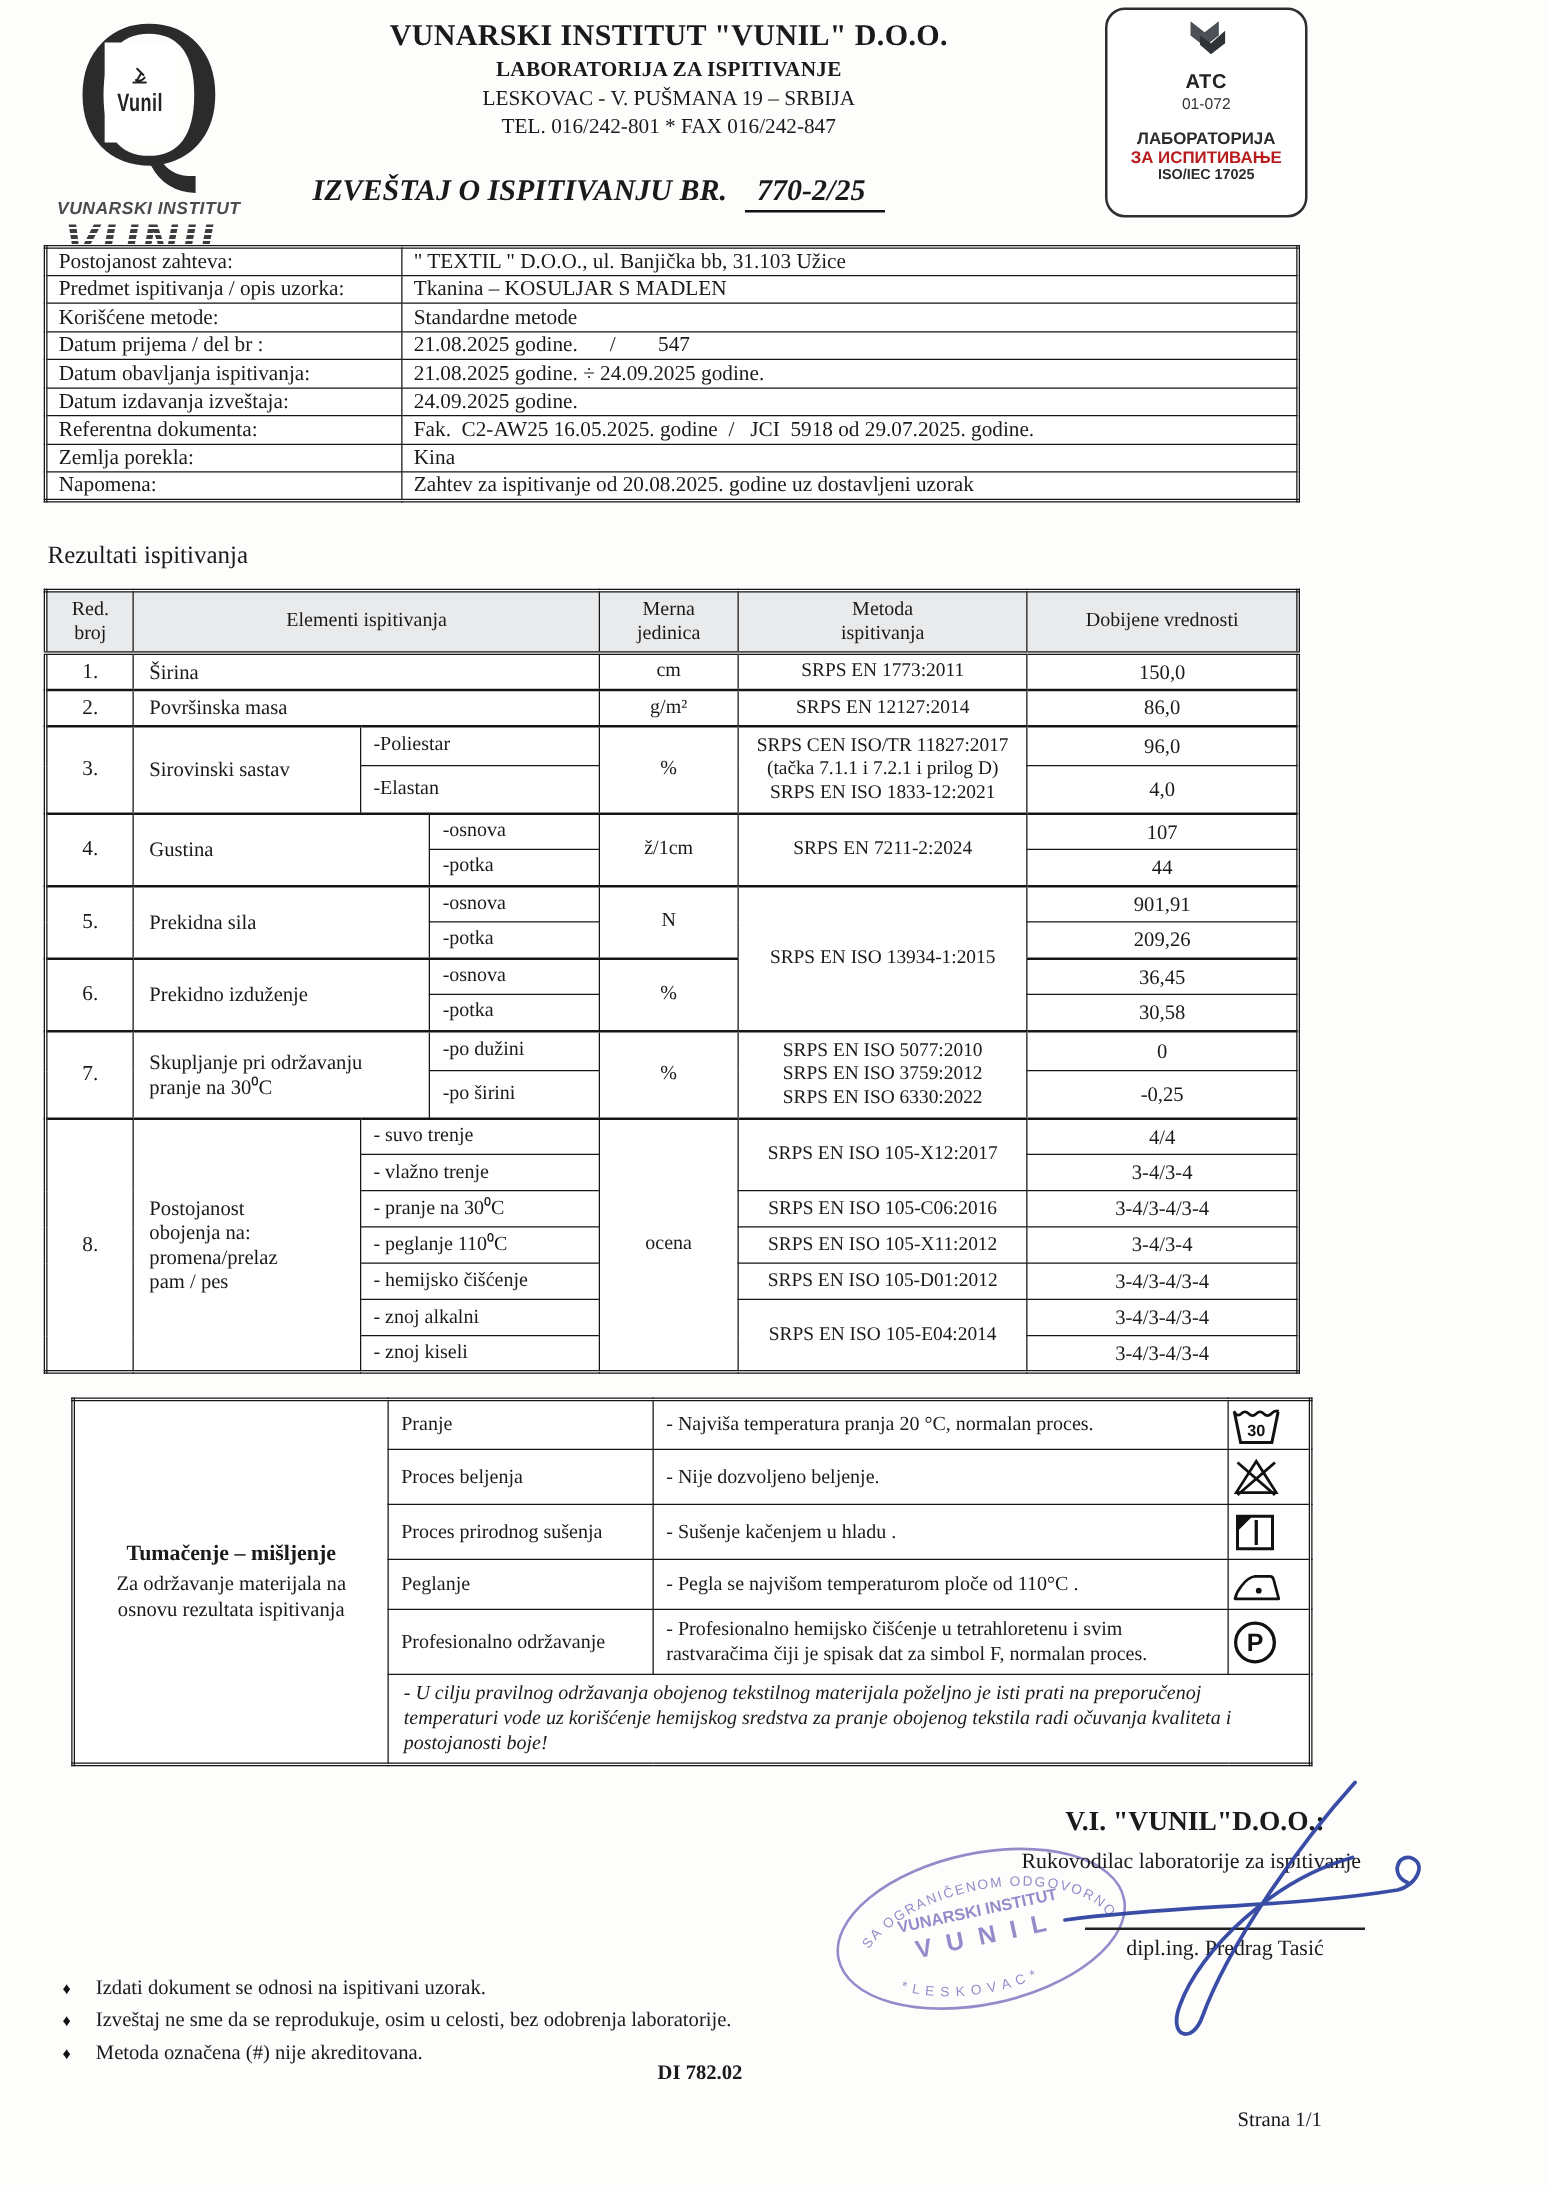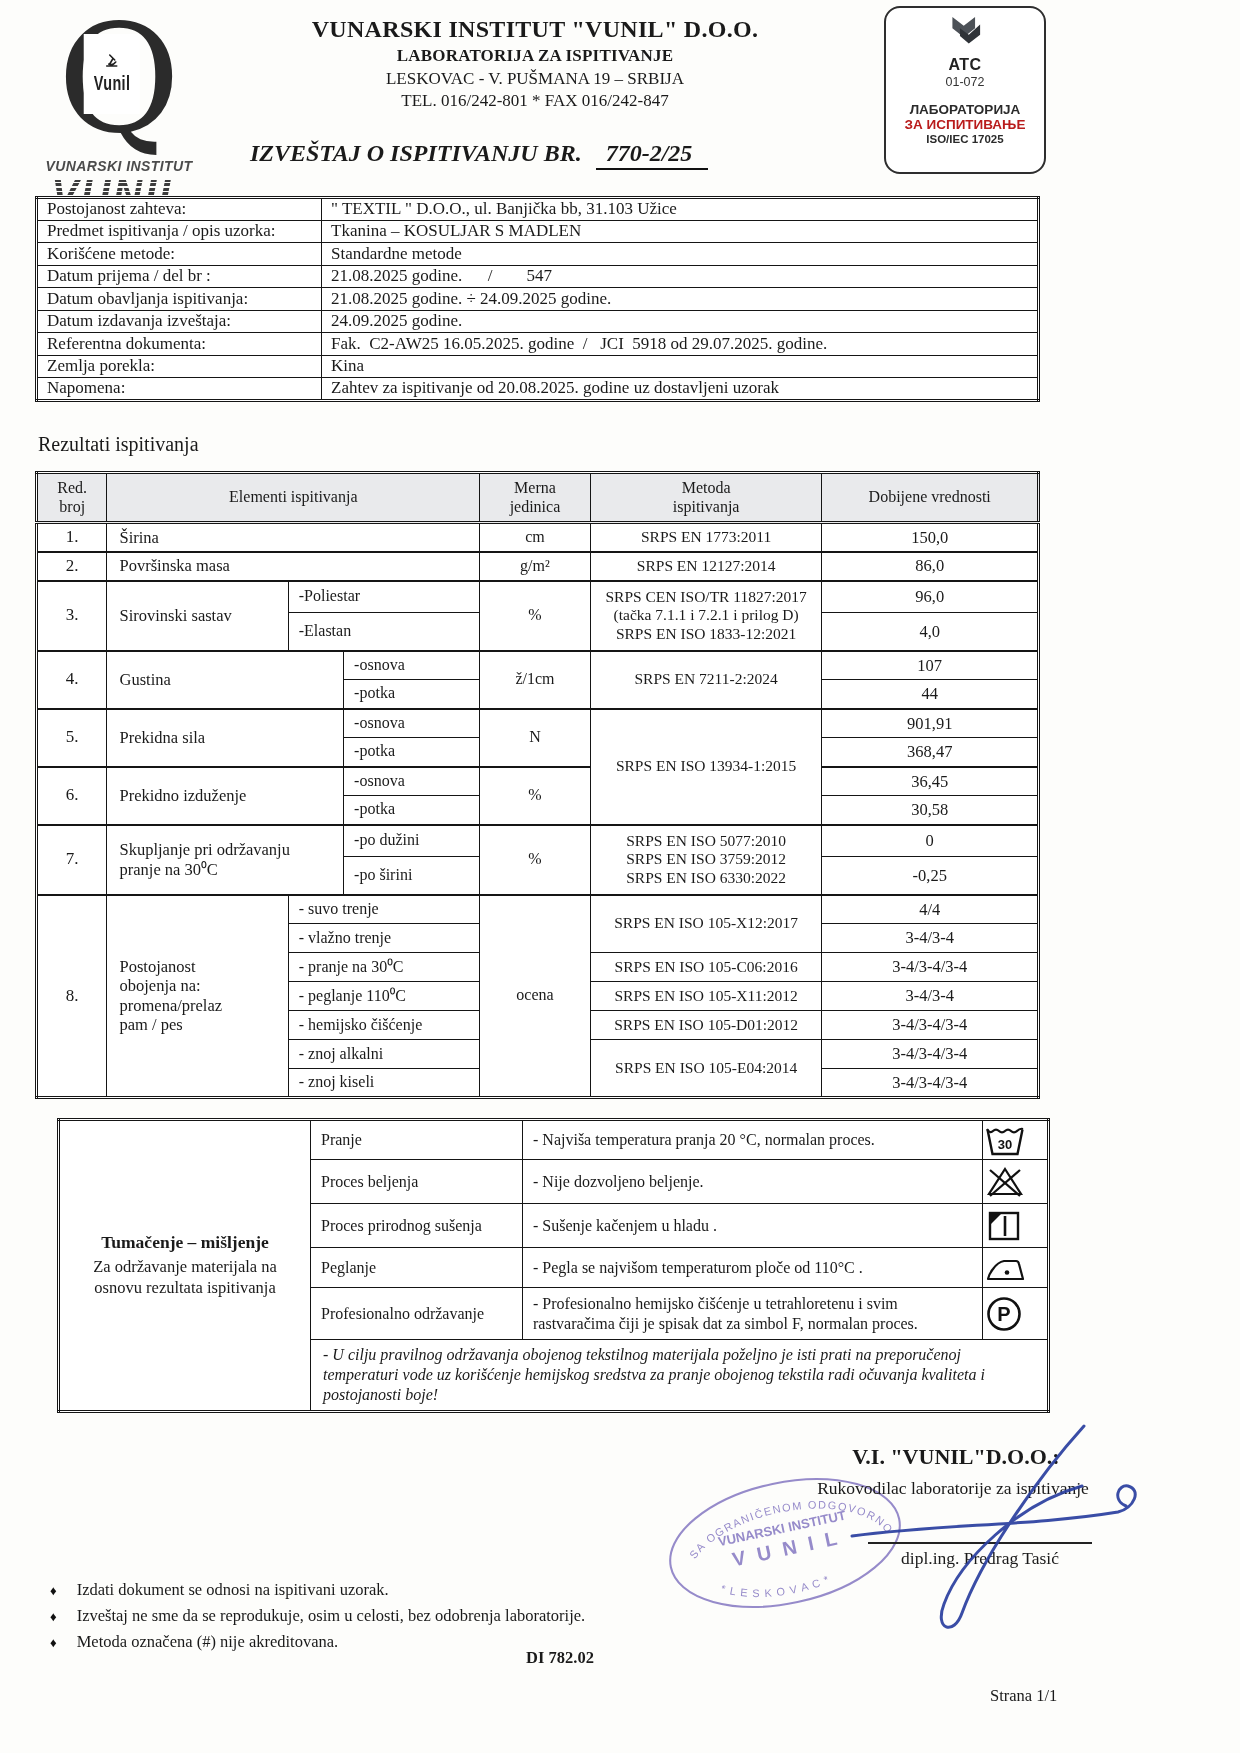--- a/index.html
+++ b/index.html
@@ -245,21 +245,21 @@
     <tr class="maj">
       <td class="num" rowspan="2">5.</td>
       <td class="name" colspan="2" rowspan="2">Prekidna sila</td>
       <td class="sub">-osnova</td>
       <td rowspan="2">N</td>
       <td class="method" rowspan="4">SRPS EN ISO 13934-1:2015</td>
       <td class="val">901,91</td>
     </tr>
     <tr>
       <td class="sub">-potka</td>
-      <td class="val">368,47</td>
+      <td class="val">209,26</td>
     </tr>
     <tr class="maj">
       <td class="num" rowspan="2">6.</td>
       <td class="name" colspan="2" rowspan="2">Prekidno izduženje</td>
       <td class="sub">-osnova</td>
       <td rowspan="2">%</td>
       <td class="val">36,45</td>
     </tr>
     <tr>
       <td class="sub">-potka</td>

